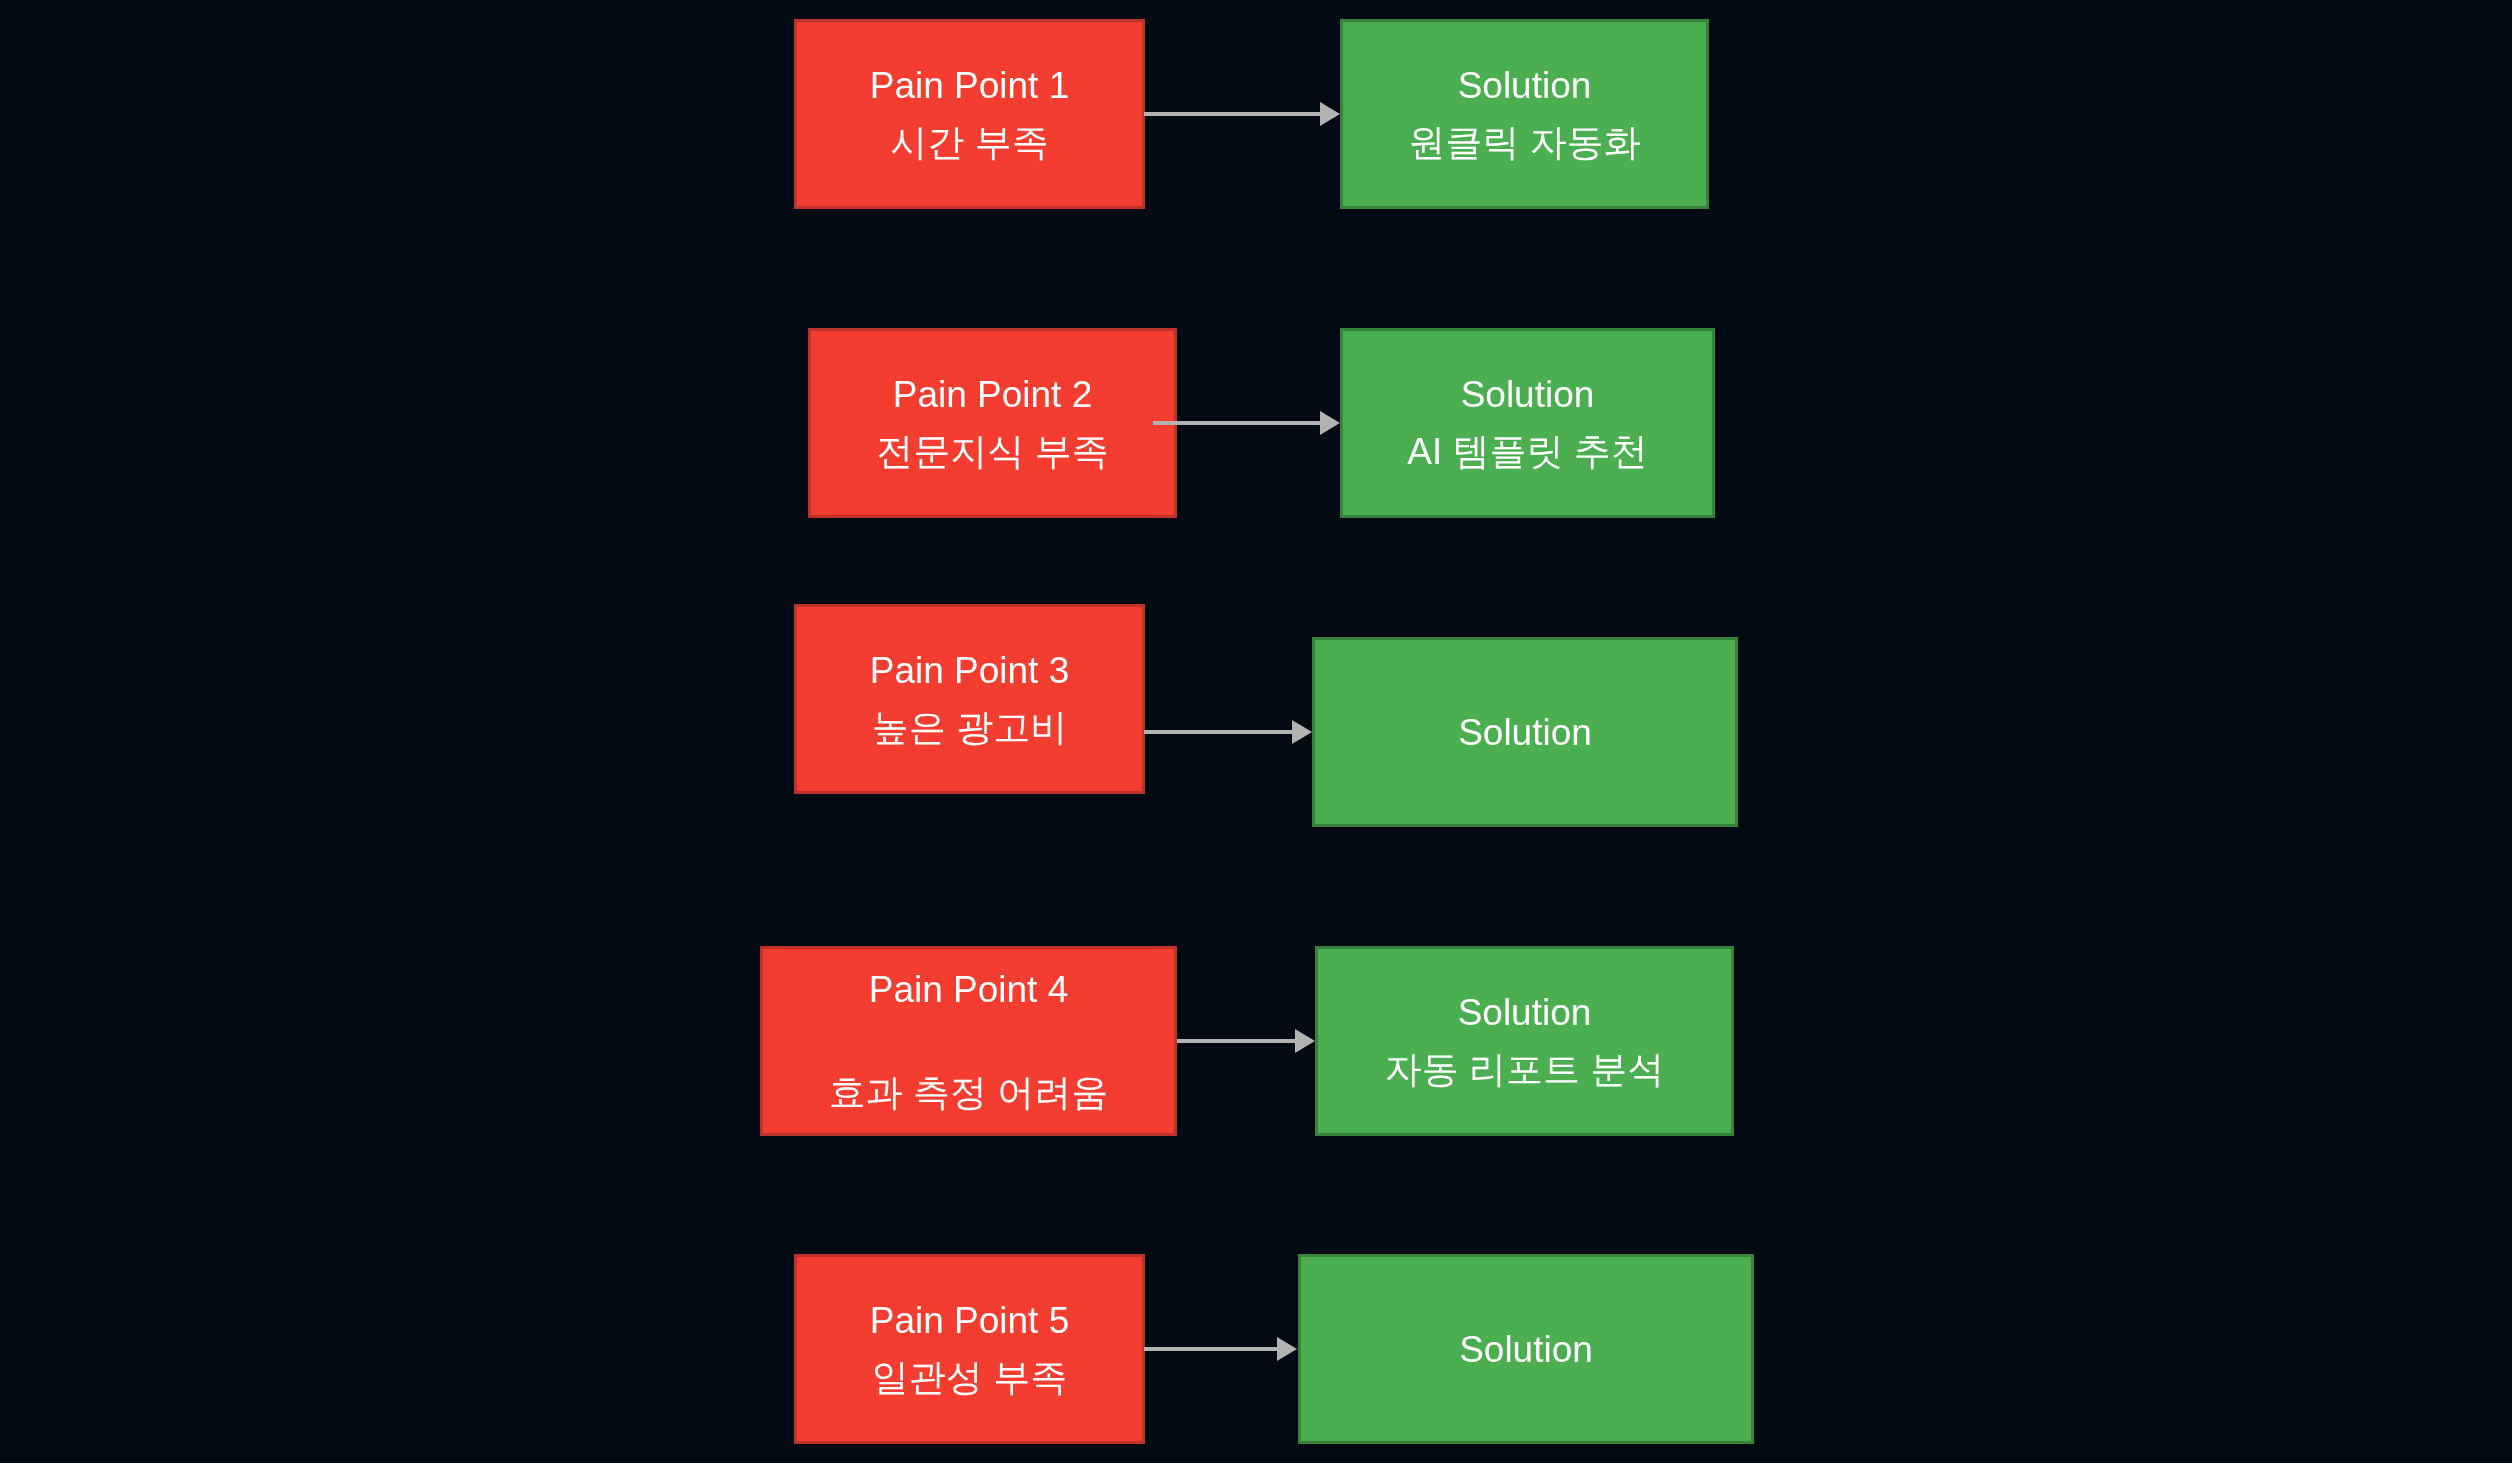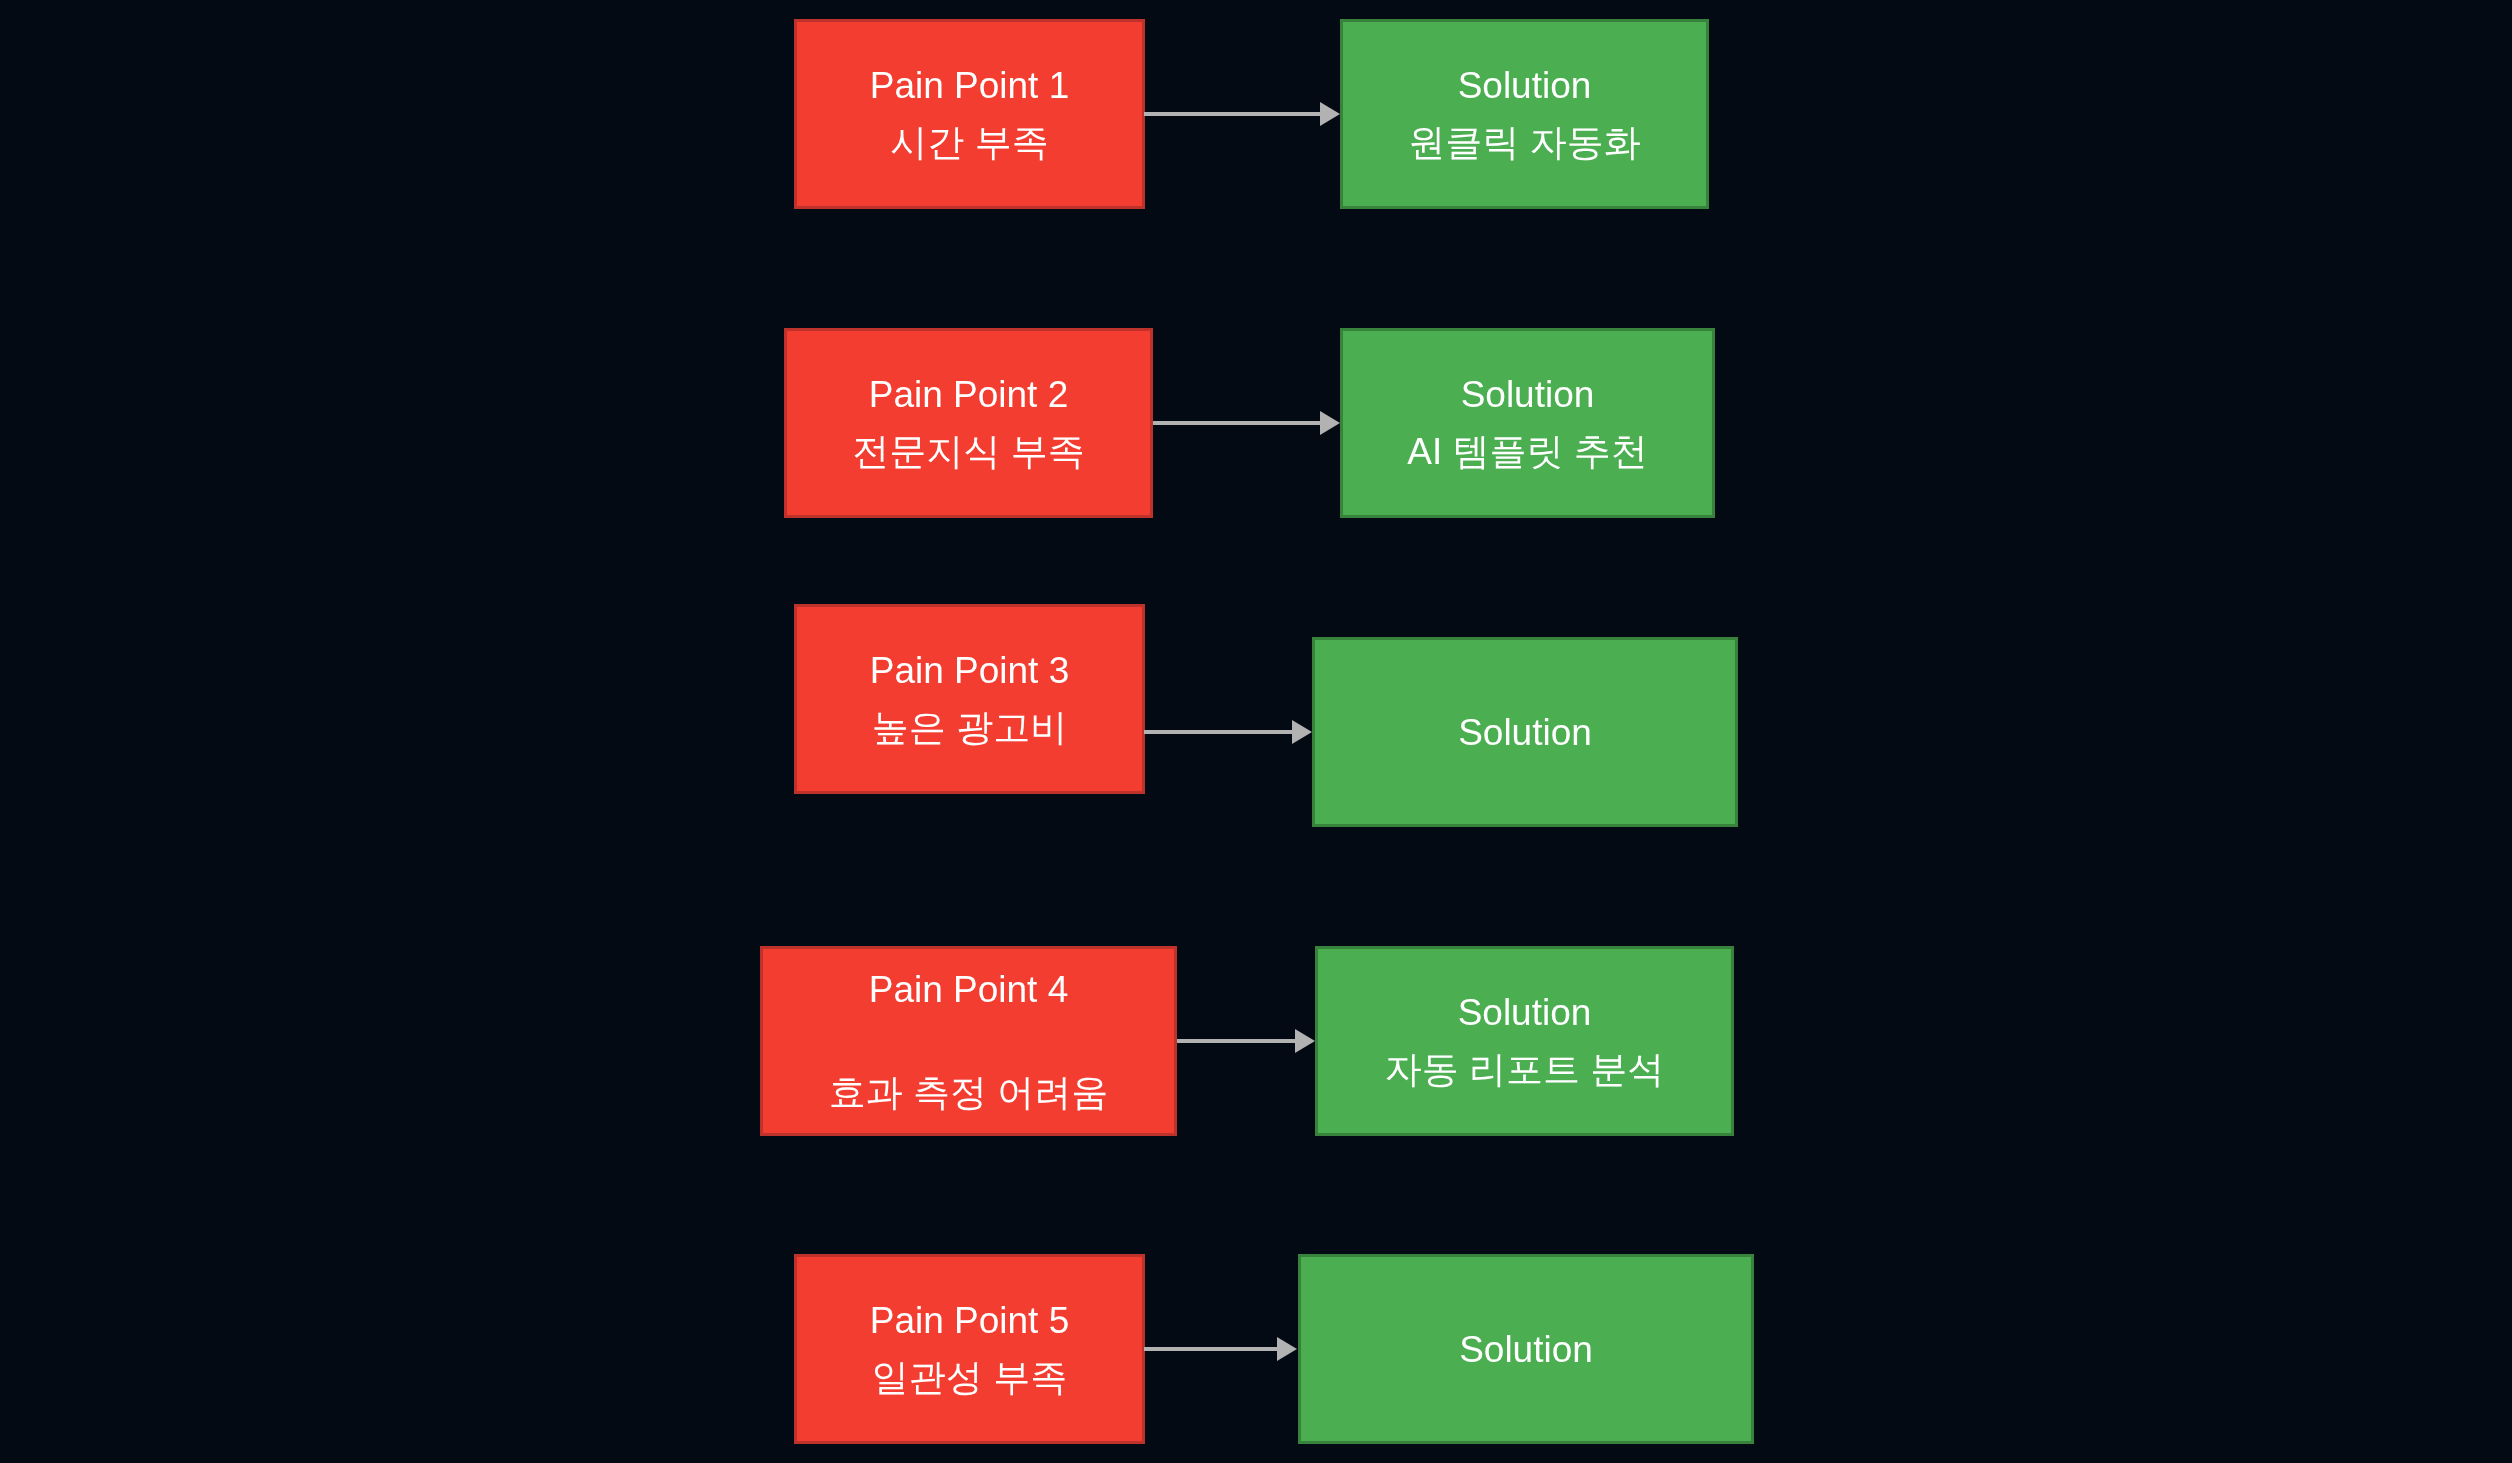--- a/index.html
+++ b/index.html
@@ -35,21 +35,21 @@
     background:var(--arrow);
   }
   .arrow .head{
     position:absolute;right:0;top:0;width:0;height:0;
     border-top:12px solid transparent;
     border-bottom:12px solid transparent;
     border-left:20.3px solid var(--arrow);
   }
   
   #p1{left:794px;top:19.4px;width:351px;}   #s1{left:1340px;top:19.4px;width:369px;}
-  #p2{left:784px;top:328px;width:369px;}  #s2{left:1340px;top:328px;width:375px;}
+  #p2{left:808px;top:328px;width:369px;}  #s2{left:1340px;top:328px;width:375px;}
   #p3{left:794px;top:604px;width:351px;}  #s3{left:1312px;top:637px;width:426px;}
   #p4{left:760px;top:946px;width:417px;gap:46px;} #s4{left:1315px;top:946px;width:419px;}
   #p5{left:794px;top:1254px;width:351px;} #s5{left:1298px;top:1254px;width:456px;}
   #a1{left:1144px;top:102px;width:196px;}
   #a2{left:1153px;top:411px;width:187px;}
   #a3{left:1144px;top:720px;width:168px;}
   #a4{left:1177px;top:1029px;width:138px;}
   #a5{left:1144px;top:1337px;width:153px;}
 </style>
 </head>

